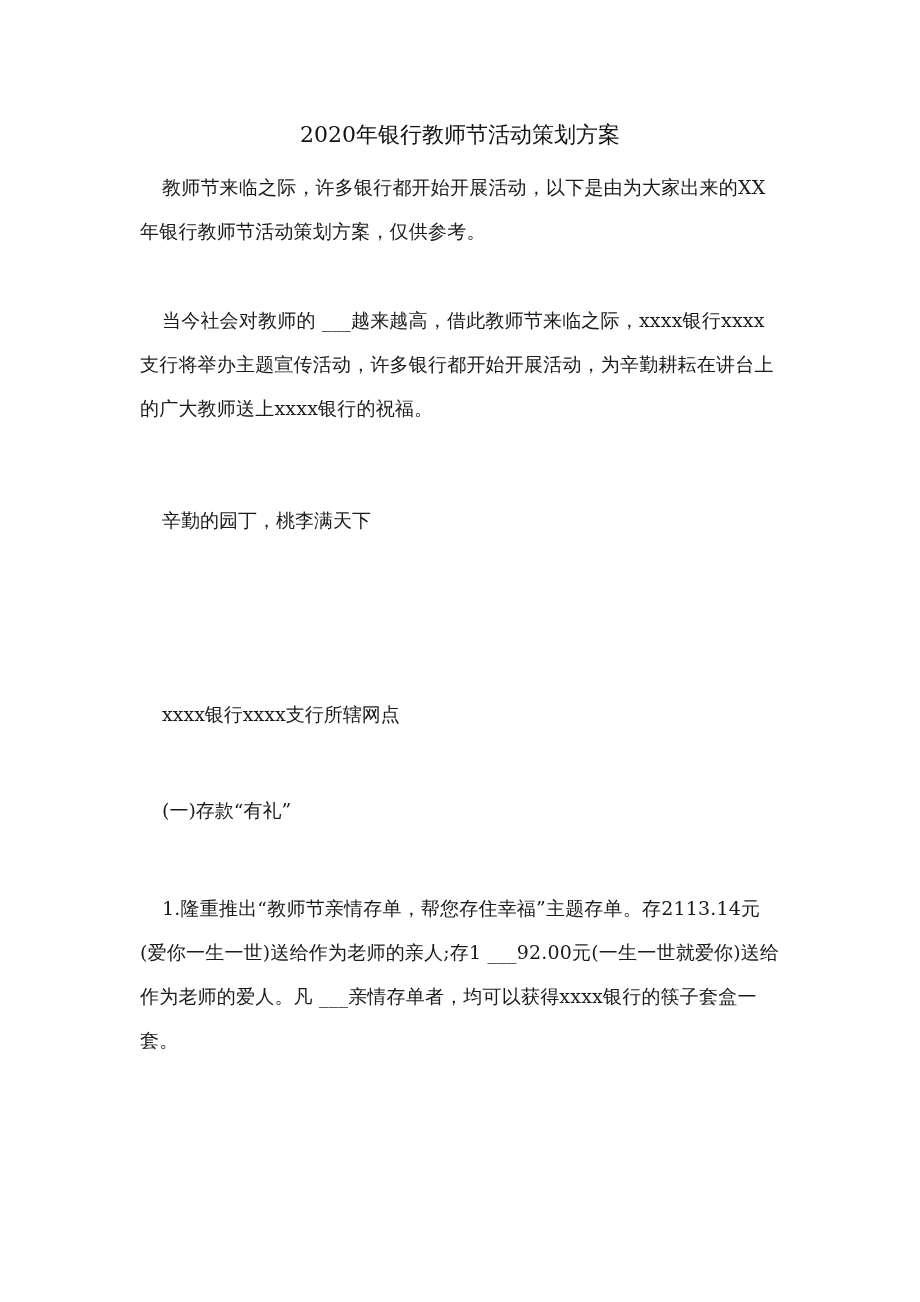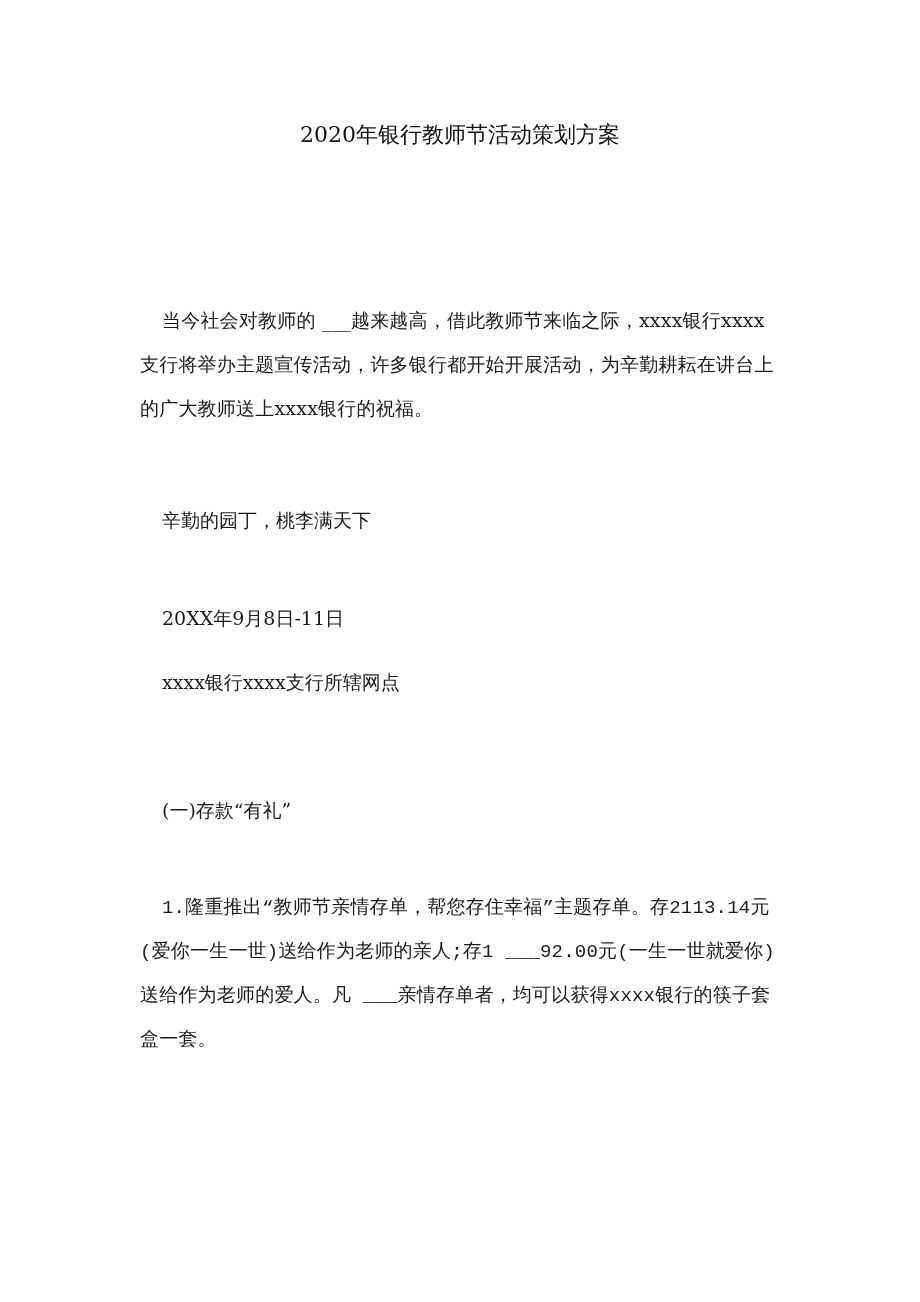--- a/index.html
+++ b/index.html
@@ -11,25 +11,25 @@
     .para { position: absolute; left: 140px; width: 640px; font-size: 19px; line-height: 44px;
       text-indent: 22px; letter-spacing: 0.2px; }
     .single { position: absolute; left: 162px; font-size: 19px; line-height: 44px; white-space: nowrap; }
   </style>
 </head>
 <body>
 
 <div class="page">
   <div class="title">2020年银行教师节活动策划方案</div>
 
+  <div class="para" style="top:165px;">教师节来临之际，许多银行都开始开展活动，以下是由为大家出来的XX年银行教师节活动策划方案，仅供参考。</div>
 
   <div class="para" style="top:298px;">当今社会对教师的 ___越来越高，借此教师节来临之际，xxxx银行xxxx支行将举办主题宣传活动，许多银行都开始开展活动，为辛勤耕耘在讲台上的广大教师送上xxxx银行的祝福。</div>
 
   <div class="single" style="top:500px;font-family:Liberation Mono, monospace;">辛勤的园丁，桃李满天下</div>
 
-  <div class="single" style="top:596px;">20XX年9月8日-11日</div>
 
-  <div class="single" style="top:660px;">xxxx银行xxxx支行所辖网点</div>
+  <div class="single" style="top:692px;">xxxx银行xxxx支行所辖网点</div>
 
   <div class="single" style="top:788px;">(一)存款“有礼”</div>
 
-  <div class="para" style="top:886px;font-family:Liberation Mono, monospace;">1.隆重推出“教师节亲情存单，帮您存住幸福”主题存单。存2113.14元(爱你一生一世)送给作为老师的亲人;存1 ___92.00元(一生一世就爱你)送给作为老师的爱人。凡 ___亲情存单者，均可以获得xxxx银行的筷子套盒一套。</div>
+  <div class="para" style="top:886px;">1.隆重推出“教师节亲情存单，帮您存住幸福”主题存单。存2113.14元(爱你一生一世)送给作为老师的亲人;存1 ___92.00元(一生一世就爱你)送给作为老师的爱人。凡 ___亲情存单者，均可以获得xxxx银行的筷子套盒一套。</div>
 </div>
 
 </body></html>

